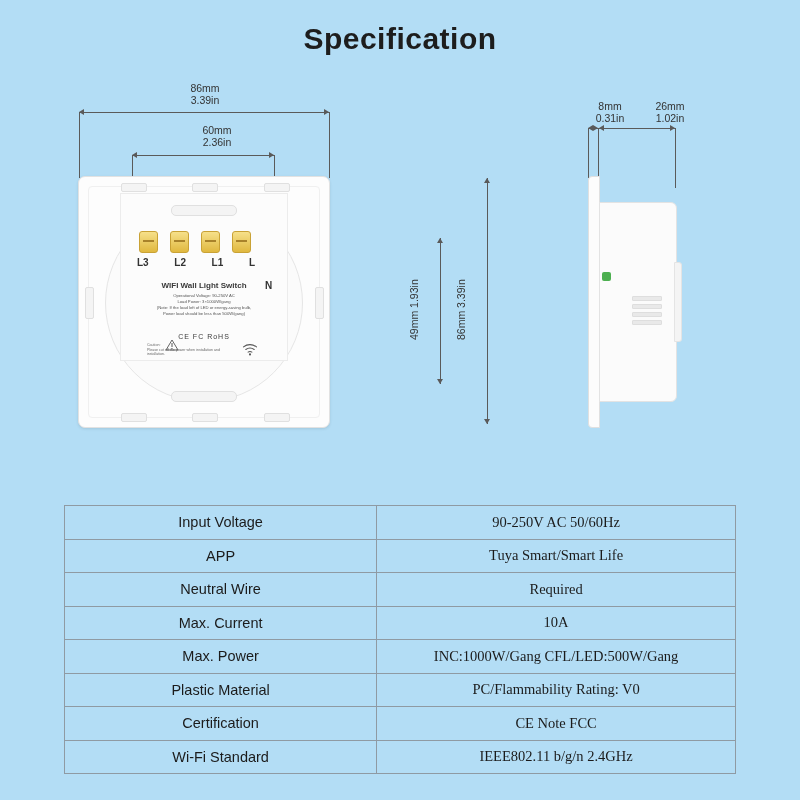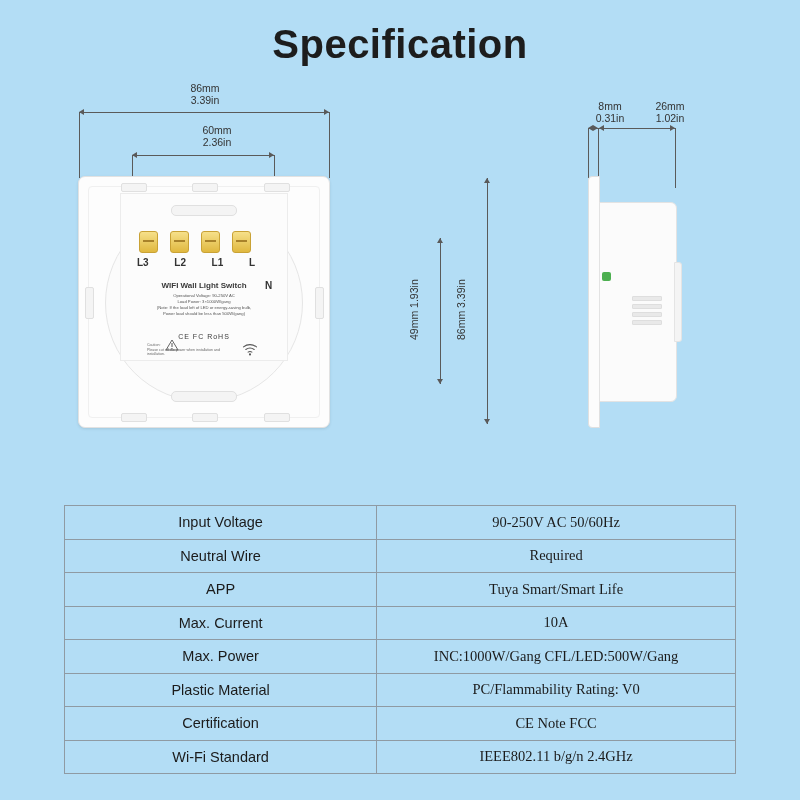--- a/index.html
+++ b/index.html
@@ -19,21 +19,21 @@
     position: relative;
     width: 800px;
     height: 800px;
   }
   .title {
     position: absolute;
     top: 22px;
     left: 0;
     width: 800px;
     text-align: center;
-    font-size: 40px;
+    font-size: 30px;
     font-weight: bold;
     color: #1d1d1d;
     letter-spacing: 0.5px;
   }
 
   
   .dim-label {
     position: absolute;
     font-size: 10.5px;
     color: #333;
@@ -424,28 +424,28 @@
     <div class="side-notch"></div>
   </div>
 
   <table class="spec-table">
     <tbody>
       <tr>
         <td class="col-a">Input Voltage</td>
         <td class="col-b">90-250V AC 50/60Hz</td>
       </tr>
       <tr>
+        <td class="col-a">APP</td>
+        <td class="col-b">Tuya Smart/Smart Life</td>
+      </tr>
+      <tr>
         <td class="col-a">Neutral Wire</td>
         <td class="col-b">Required</td>
       </tr>
       <tr>
-        <td class="col-a">APP</td>
-        <td class="col-b">Tuya Smart/Smart Life</td>
-      </tr>
-      <tr>
         <td class="col-a">Max. Current</td>
         <td class="col-b">10A</td>
       </tr>
       <tr>
         <td class="col-a">Max. Power</td>
         <td class="col-b">INC:1000W/Gang CFL/LED:500W/Gang</td>
       </tr>
       <tr>
         <td class="col-a">Plastic Material</td>
         <td class="col-b">PC/Flammability Rating: V0</td>

